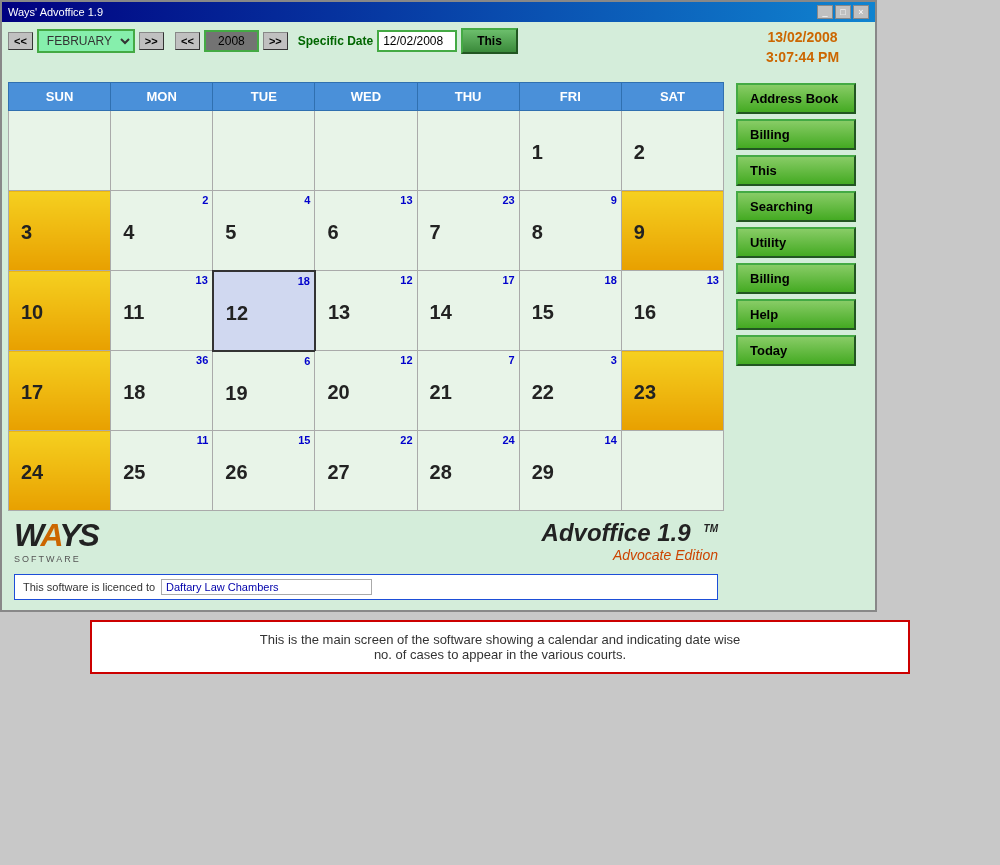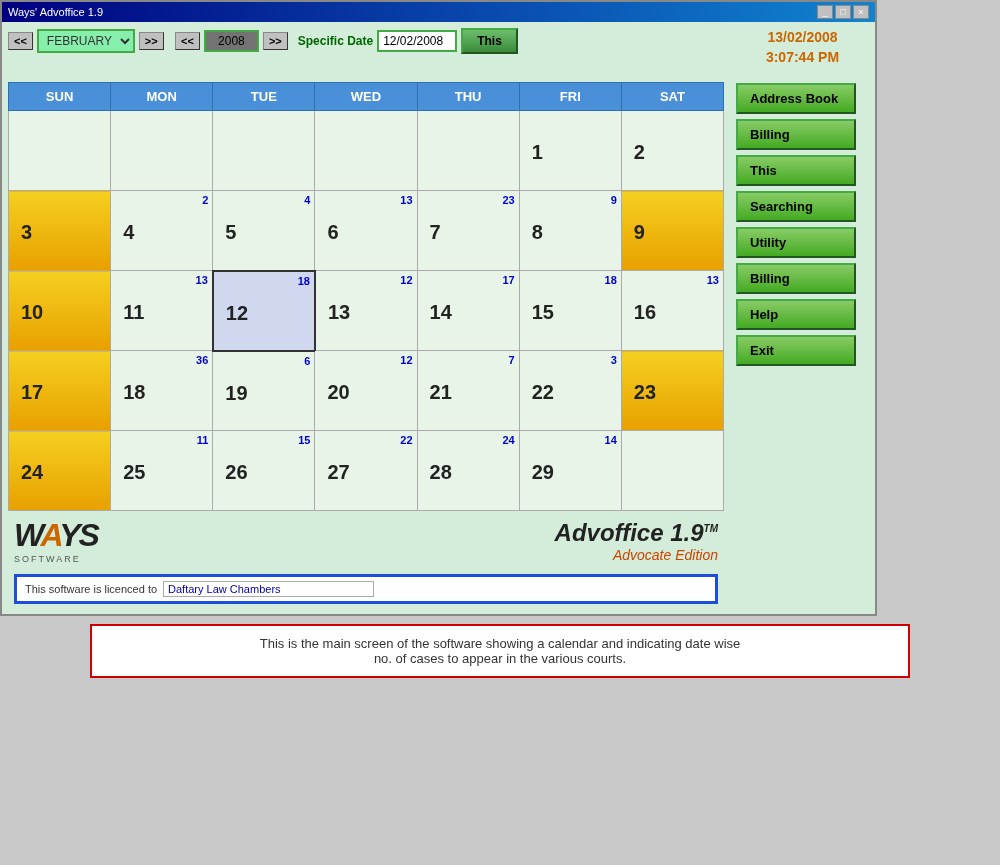--- a/index.html
+++ b/index.html
@@ -201,32 +201,33 @@
     }
     .advoffice-text {
       font-size: 24px;
       font-style: italic;
       font-weight: bold;
       color: #222;
     }
     .tm-sup {
       font-size: 10px;
       vertical-align: super;
+      padding-left: 13px;
     }
     .advocate-ed {
       color: #cc4400;
       font-size: 14px;
       font-style: italic;
     }
     .license-bar {
       display: flex;
       align-items: center;
       gap: 6px;
       background: white;
-      border: 3px solid #1d4ed8;
+      border: 1px solid #1d4ed8;
       padding: 4px 8px;
       margin: 4px 6px;
     }
     .license-label {
       font-size: 11px;
       color: #333;
     }
     .license-value {
       color: #0000aa;
       font-size: 11px;
@@ -436,20 +437,20 @@
         <span class="license-label">This software is licenced to</span>
         <span class="license-value">Daftary Law Chambers</span>
       </div>
     </div>
 
     <div class="right-panel">
       <div class="current-date">
         <div>13/02/2008</div>
         <div>3:07:44 PM</div>
       </div>
-      <div id="side-buttons"><button class="side-btn">Address Book</button><button class="side-btn">Billing</button><button class="side-btn">This</button><button class="side-btn">Searching</button><button class="side-btn">Utility</button><button class="side-btn">Billing</button><button class="side-btn">Help</button><button class="side-btn">Exit</button></div>
+      <div id="side-buttons"><button class="side-btn">Address Book</button><button class="side-btn">Billing</button><button class="side-btn">This</button><button class="side-btn">Searching</button><button class="side-btn">Utility</button><button class="side-btn">Billing</button><button class="side-btn">Help</button><button class="side-btn">Today</button></div>
     </div>
   </div>
 </div>
 
 <div class="bottom-bar">
   <span>This is the main screen of the software showing a calendar and indicating date wise<br>no. of cases to appear in the various courts.</span>
 </div>
 
 </body></html>

